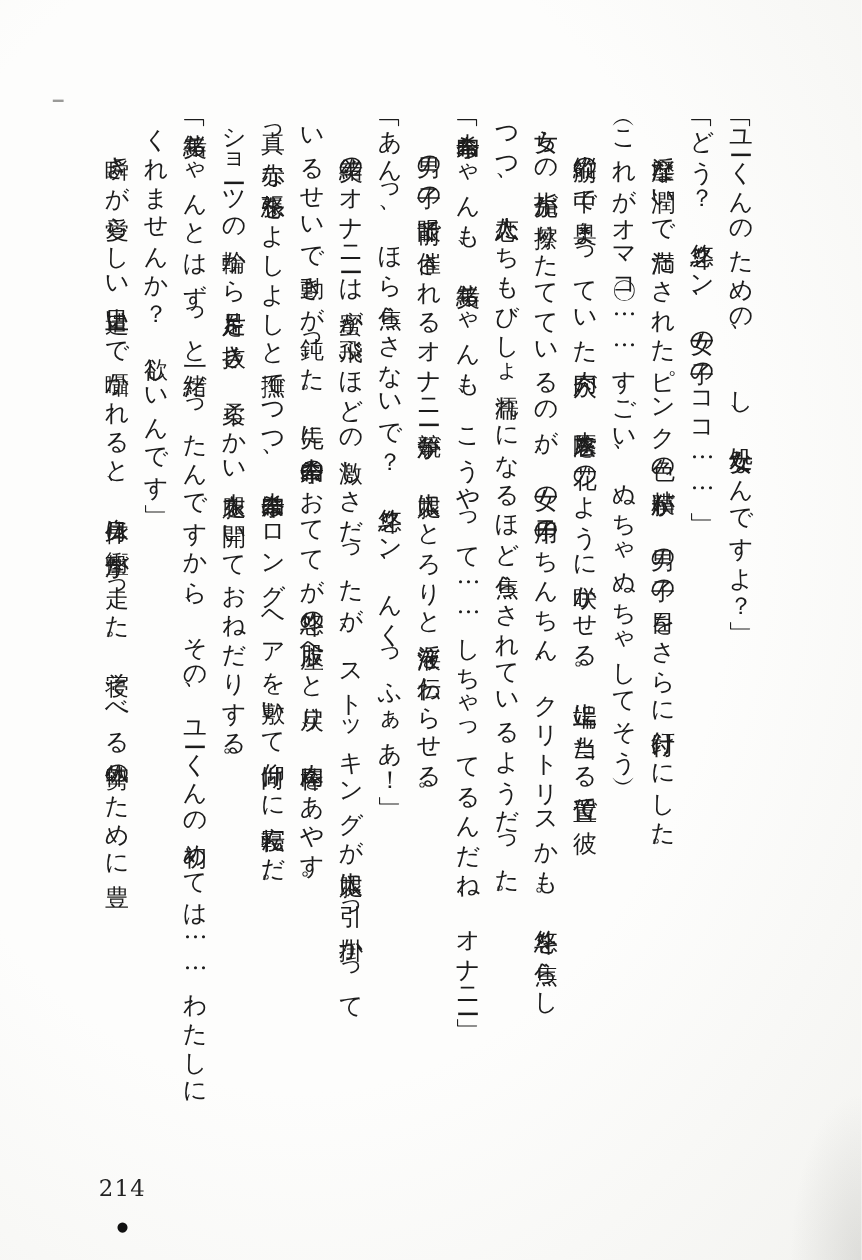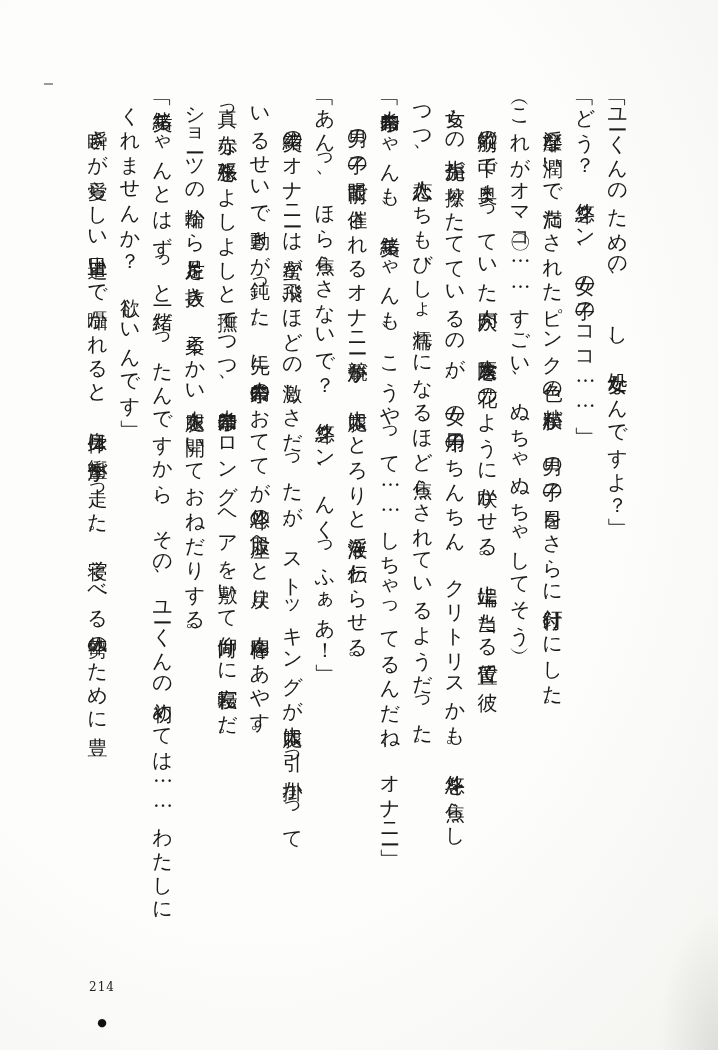--- a/index.html
+++ b/index.html
@@ -29,21 +29,21 @@
     letter-spacing: 1.7px;
     color: #1c1c1c;
     text-align: left;
   }
   .page-number {
     position: absolute;
     left: 76px;
     top: 980px;
     width: 52px;
     text-align: center;
-    font-size: 12px;
+    font-size: 19px;
     letter-spacing: 1px;
     color: #222222;
   }
   .footer-bullet {
     position: absolute;
     left: 76px;
     top: 1016px;
     width: 52px;
     text-align: center;
     font-size: 11px;

